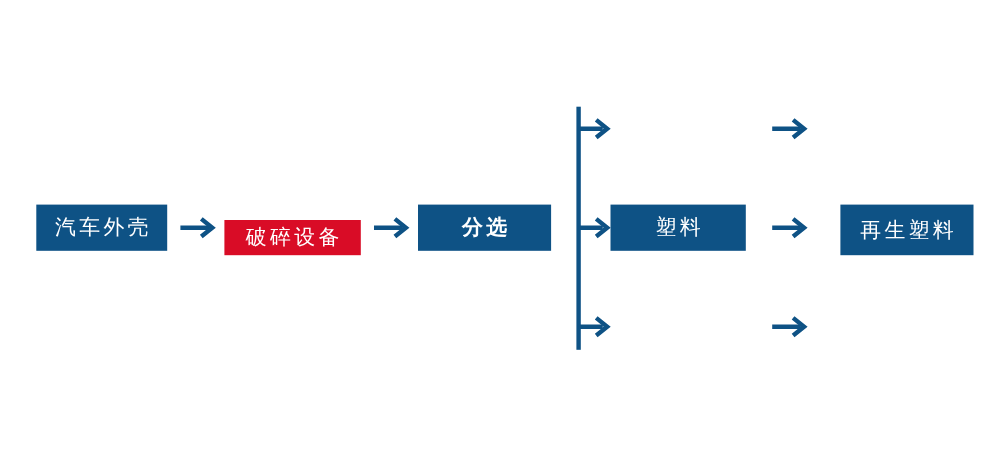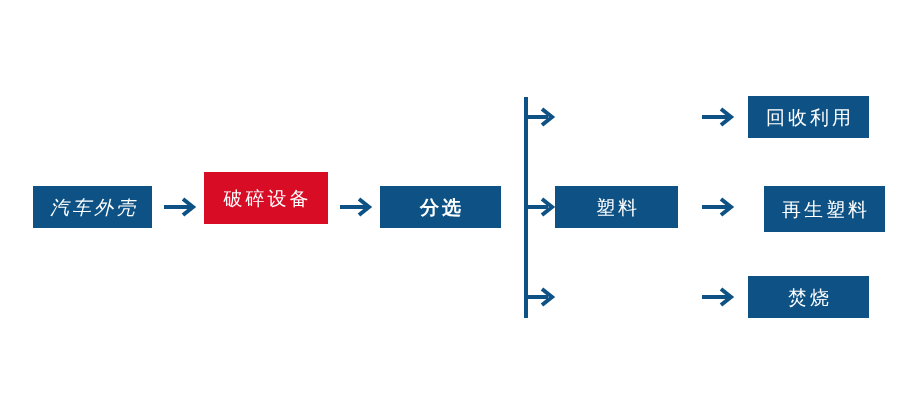--- a/index.html
+++ b/index.html
@@ -42,30 +42,30 @@
   .vline {
     position: absolute;
     background: #0e5285;
   }
 </style>
 </head>
 <body>
 
 <div id="canvas">
 
-  <div class="node blue" style="left:33px; top:186px; width:119px; height:42px;font-style:italic;">汽车外壳</div>
+  <div class="node blue" style="left:33px; top:186px; width:119px; height:42px;">汽车外壳</div>
 
   <svg class="arrow" style="left:163px; top:196px;" width="34" height="22" viewBox="0 0 34 22">
     <g fill="none" stroke="#0e5285" stroke-width="4">
       <line x1="1" y1="11" x2="27" y2="11"></line>
       <polyline points="20,3 30,11 20,19" stroke-linejoin="miter"></polyline>
     </g>
   </svg>
 
-  <div class="node red" style="left:204px; top:172px; width:124px; height:52px;">破碎设备</div>
+  <div class="node red" style="left:204px; top:200px; width:124px; height:32px;">破碎设备</div>
 
   <svg class="arrow" style="left:339px; top:196px;" width="34" height="22" viewBox="0 0 34 22">
     <g fill="none" stroke="#0e5285" stroke-width="4">
       <line x1="1" y1="11" x2="27" y2="11"></line>
       <polyline points="20,3 30,11 20,19" stroke-linejoin="miter"></polyline>
     </g>
   </svg>
 
   <div class="node blue" style="left:380px; top:186px; width:121px; height:42px;font-weight:bold;">分选</div>
 
@@ -79,21 +79,20 @@
   </svg>
 
 
   <svg class="arrow" style="left:701px; top:106px;" width="34" height="22" viewBox="0 0 34 22">
     <g fill="none" stroke="#0e5285" stroke-width="4">
       <line x1="1" y1="11" x2="27" y2="11"></line>
       <polyline points="20,3 30,11 20,19" stroke-linejoin="miter"></polyline>
     </g>
   </svg>
 
-  <div class="node blue" style="left:748px; top:96px; width:121px; height:42px;">回收利用</div>
 
   <svg class="arrow" style="left:526px; top:196px;" width="30" height="22" viewBox="0 0 30 22">
     <g fill="none" stroke="#0e5285" stroke-width="4">
       <line x1="0" y1="11" x2="22" y2="11"></line>
       <polyline points="16,3 26,11 16,19" stroke-linejoin="miter"></polyline>
     </g>
   </svg>
 
   <div class="node blue" style="left:555px; top:186px; width:123px; height:42px;">塑料</div>
 
@@ -114,15 +113,14 @@
   </svg>
 
 
   <svg class="arrow" style="left:701px; top:286px;" width="34" height="22" viewBox="0 0 34 22">
     <g fill="none" stroke="#0e5285" stroke-width="4">
       <line x1="1" y1="11" x2="27" y2="11"></line>
       <polyline points="20,3 30,11 20,19" stroke-linejoin="miter"></polyline>
     </g>
   </svg>
 
-  <div class="node blue" style="left:748px; top:276px; width:121px; height:42px;">焚烧</div>
 
 </div>
 
 </body></html>

